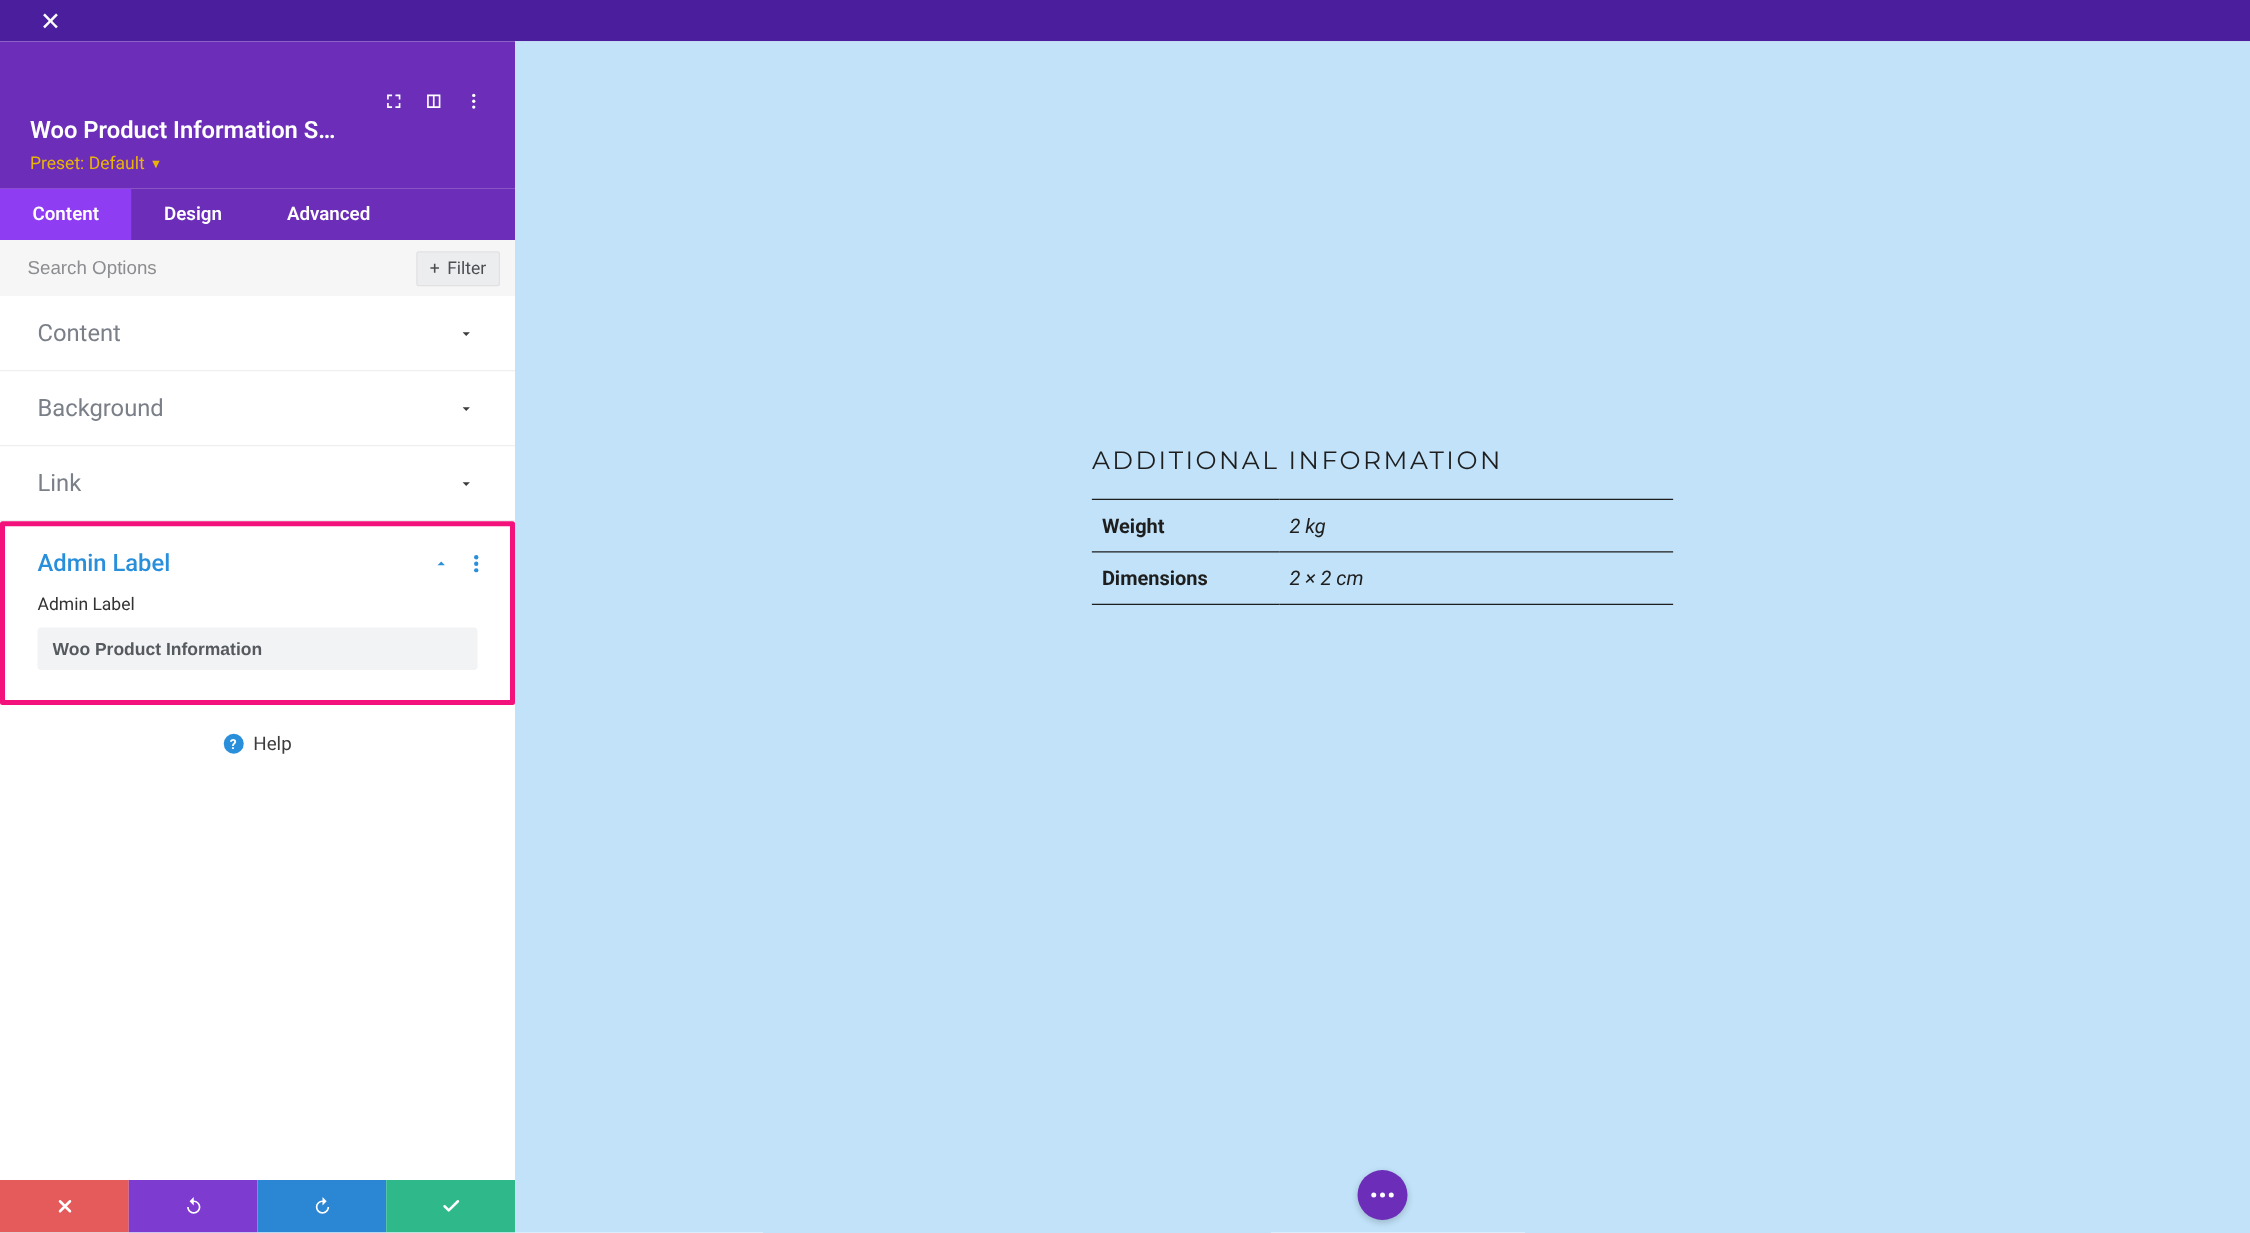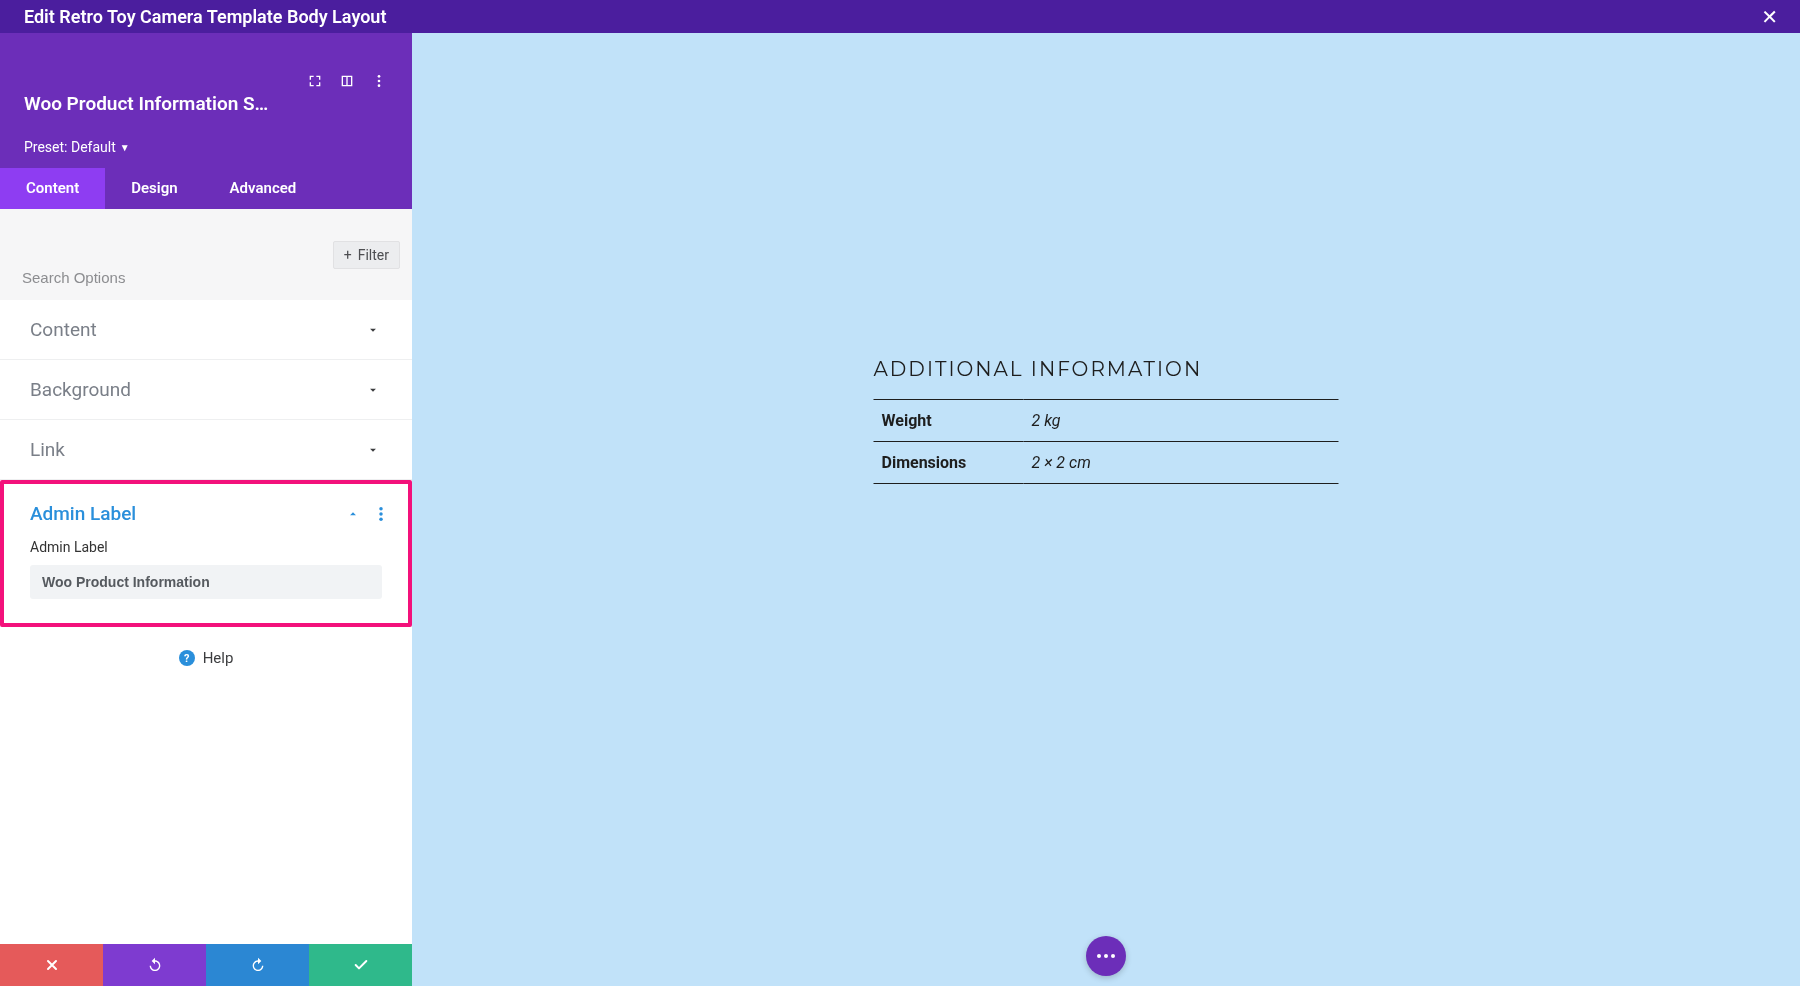--- a/index.html
+++ b/index.html
@@ -61,22 +61,22 @@
   }
   .module-header .ic {
     width: 18px;
     height: 18px;
     cursor: pointer;
     display:flex;align-items:center;justify-content:center;
   }
   .module-header .ic svg { width: 16px; height: 16px; fill: #fff; }
   .preset {
     font-size: 14px;
-    color: #ffffff;
-    margin-top: 24px;
+    color: #eab308;
+    margin-top: 8px;
     display: inline-flex;
     align-items: center;
     gap: 4px;
     cursor: pointer;
   }
   .preset .caret { font-size: 10px; }
 
   
   .tabs {
     background: #6c2eb9;
@@ -100,21 +100,20 @@
     background: #f6f6f7;
   }
   .search-input {
     flex: 1;
     border: none;
     background: transparent;
     font-size: 15px;
     color: #1d4ed8;
     padding: 6px 10px;
     outline: none;
-    margin-top: 46px;
   }
   .search-input::placeholder { color: #8c8d90; }
   .filter-btn {
     display: inline-flex;
     align-items: center;
     gap: 6px;
     border: 1px solid #e1e1e3;
     background: #ecedef;
     color: #4d4e51;
     font-size: 14px;
@@ -253,21 +252,20 @@
     gap:3px;
     cursor:pointer;
     box-shadow: 0 2px 6px rgba(0,0,0,.2);
   }
   .fab span { width:4px; height:4px; background:#fff; border-radius:50%; }
 </style>
 </head>
 <body>
 
 <div class="titlebar">
-  <span>Edit Retro Toy Camera Template Body Layout</span>
   <span class="close-x">✕</span>
 </div>
 
 <div class="main">
 
   <div class="sidebar">
 
     <div class="module-header">
       <div class="module-header-top">
         <div class="module-title">Woo Product Information S…</div>

